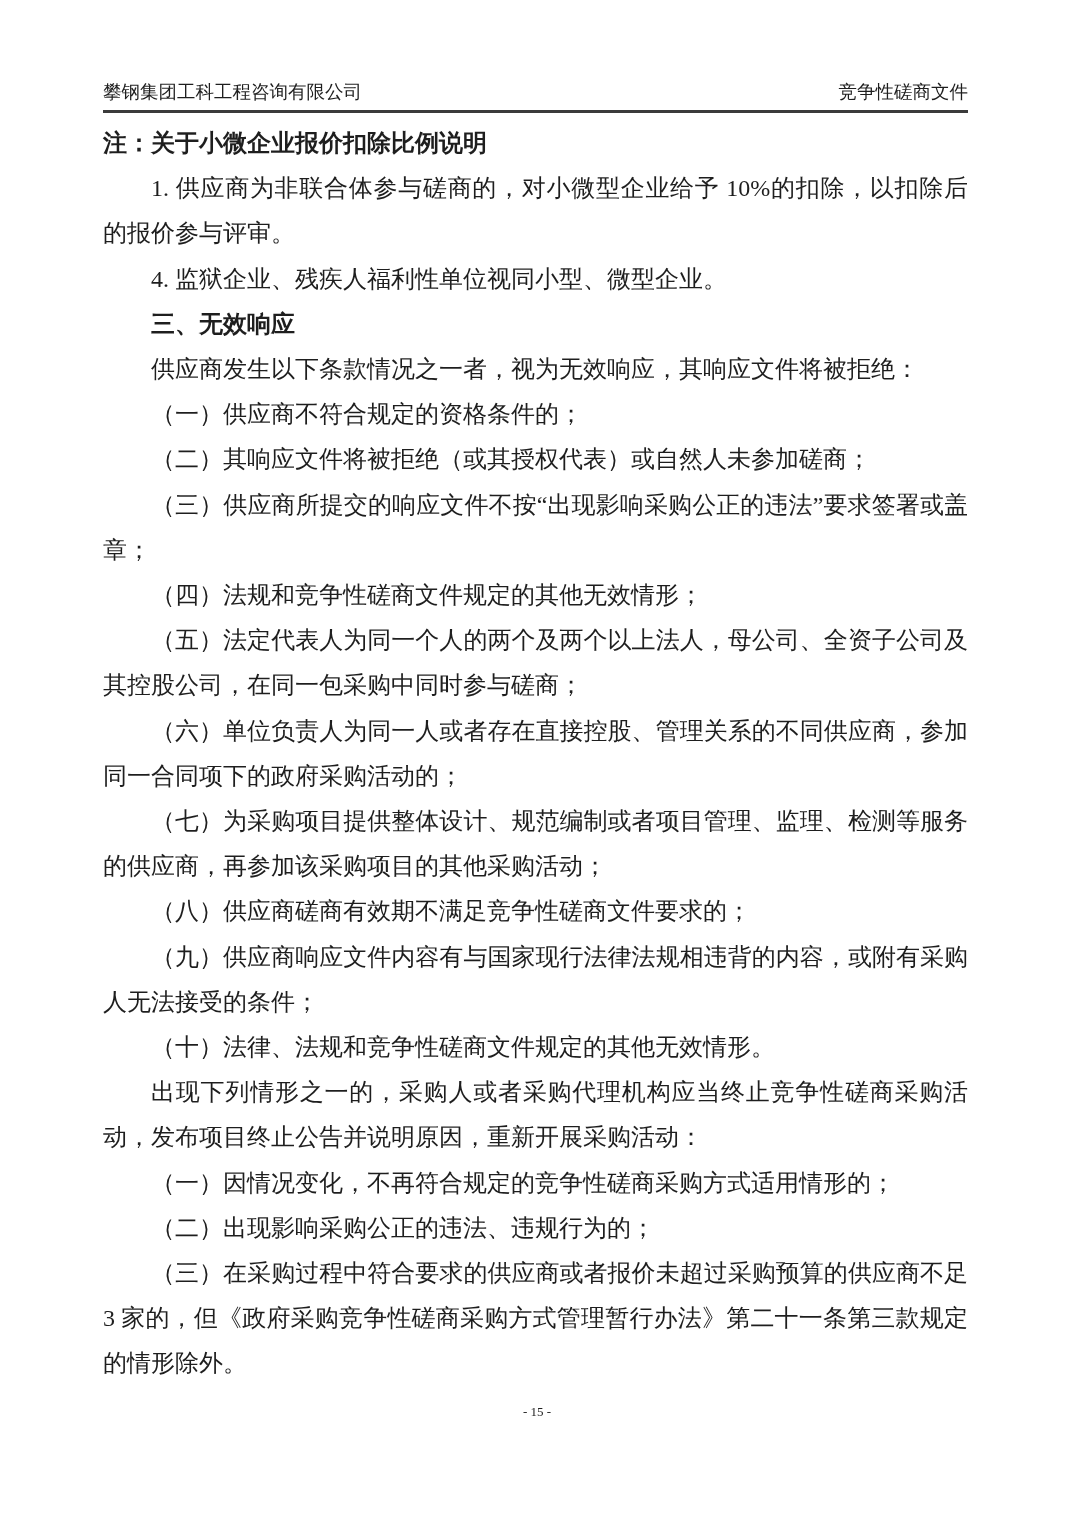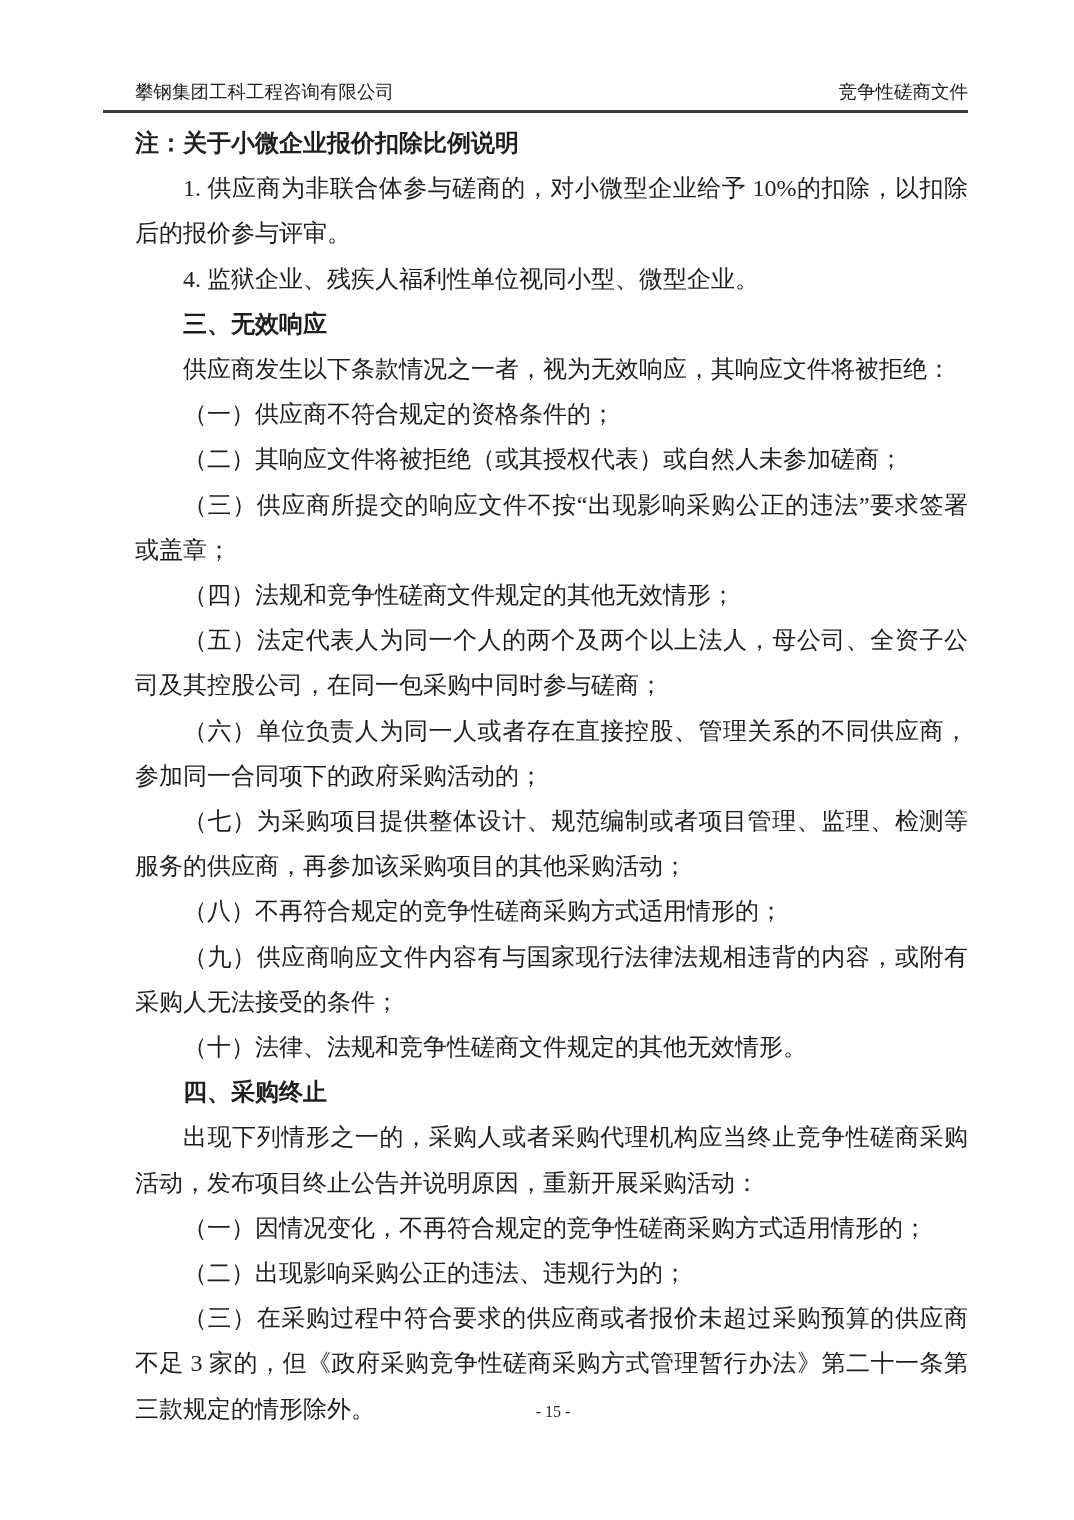--- a/index.html
+++ b/index.html
@@ -1,21 +1,21 @@
 <!DOCTYPE html>
 <html lang="zh" style="--text-color: #1e1e1e; --rule-color: #3b3b3b; --bg-color: #ffffff;"><head>
 <meta charset="utf-8">
 <title>竞争性磋商文件 - 15</title>
 <style>
   :root {
     --text-color: #1e1e1e;
     --rule-color: #3b3b3b;
     --bg-color: #ffffff;
   }
-  * { box-sizing: border-box; padding-left: 16px; }
+  * { box-sizing: border-box; }
   html, body { margin: 0; padding: 0; background: #ffffff; }
   .page {
     position: relative;
     width: 1074px;
     height: 1520px;
     margin: 0 auto;
     background: var(--bg-color);
     font-family: "Liberation Serif", "DejaVu Serif", serif;
     color: var(--text-color);
     overflow: hidden;
@@ -52,21 +52,21 @@
   }
   .para.heading {
     font-weight: bold;
   }
   .footer {
     position: absolute;
     left: 0;
     width: 100%;
     top: 1400px;
     text-align: center;
-    font-size: 16px;
+    font-size: 13px;
     line-height: 24px;
   }
 </style>
 </head>
 <body>
 
 <div class="page">
 
   <div class="header">
     <span>攀钢集团工科工程咨询有限公司</span>
@@ -80,24 +80,23 @@
       <p class="para body">4. 监狱企业、残疾人福利性单位视同小型、微型企业。</p>
       <p class="para heading">三、无效响应</p>
       <p class="para body">供应商发生以下条款情况之一者，视为无效响应，其响应文件将被拒绝：</p>
       <p class="para body">（一）供应商不符合规定的资格条件的；</p>
       <p class="para body">（二）其响应文件将被拒绝（或其授权代表）或自然人未参加磋商；</p>
       <p class="para body">（三）供应商所提交的响应文件不按“出现影响采购公正的违法”要求签署或盖章；</p>
       <p class="para body">（四）法规和竞争性磋商文件规定的其他无效情形；</p>
       <p class="para body">（五）法定代表人为同一个人的两个及两个以上法人，母公司、全资子公司及其控股公司，在同一包采购中同时参与磋商；</p>
       <p class="para body">（六）单位负责人为同一人或者存在直接控股、管理关系的不同供应商，参加同一合同项下的政府采购活动的；</p>
       <p class="para body">（七）为采购项目提供整体设计、规范编制或者项目管理、监理、检测等服务的供应商，再参加该采购项目的其他采购活动；</p>
-      <p class="para body">（八）不再符合规定的竞争性磋商采购方式适用情形的；</p>
+      <p class="para body">（八）供应商磋商有效期不满足竞争性磋商文件要求的；</p>
       <p class="para body">（九）供应商响应文件内容有与国家现行法律法规相违背的内容，或附有采购人无法接受的条件；</p>
       <p class="para body">（十）法律、法规和竞争性磋商文件规定的其他无效情形。</p>
-      <p class="para heading">四、采购终止</p>
       <p class="para body">出现下列情形之一的，采购人或者采购代理机构应当终止竞争性磋商采购活动，发布项目终止公告并说明原因，重新开展采购活动：</p>
       <p class="para body">（一）因情况变化，不再符合规定的竞争性磋商采购方式适用情形的；</p>
       <p class="para body">（二）出现影响采购公正的违法、违规行为的；</p>
       <p class="para body">（三）在采购过程中符合要求的供应商或者报价未超过采购预算的供应商不足 3 家的，但《政府采购竞争性磋商采购方式管理暂行办法》第二十一条第三款规定的情形除外。</p>
     </div>
 
   <div class="footer">
     <span>- 15 -</span>
   </div>
 

